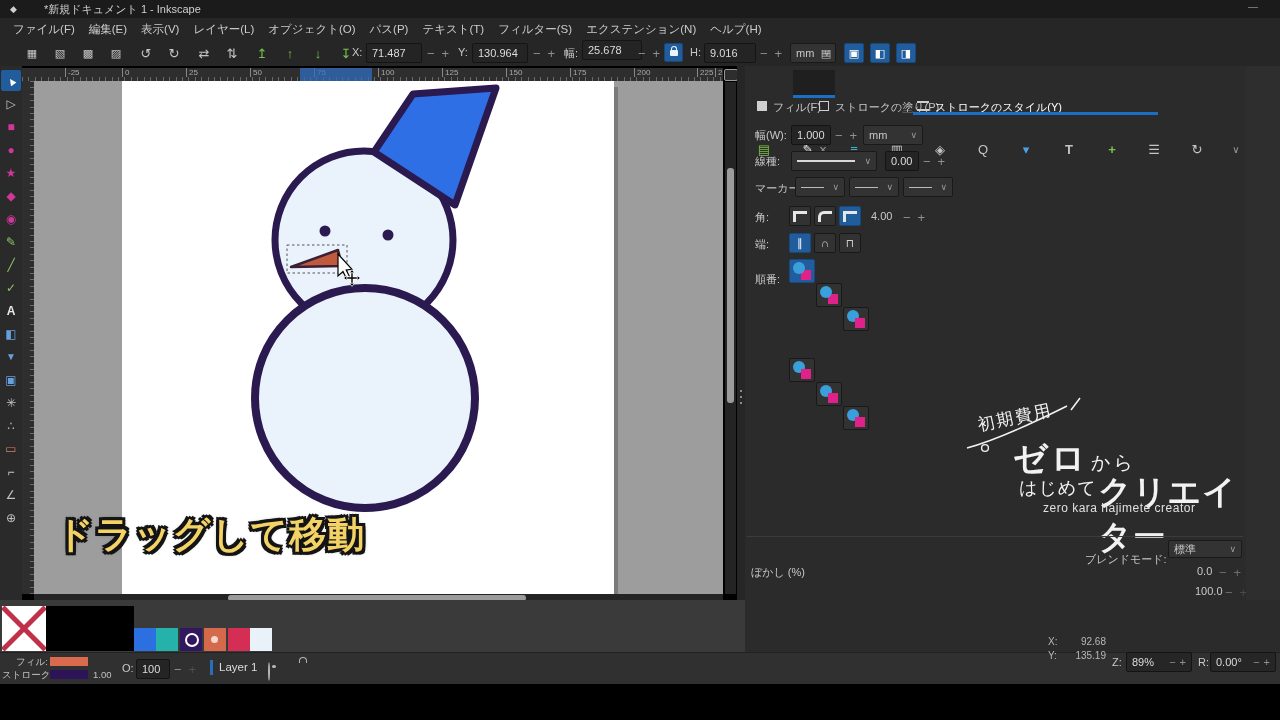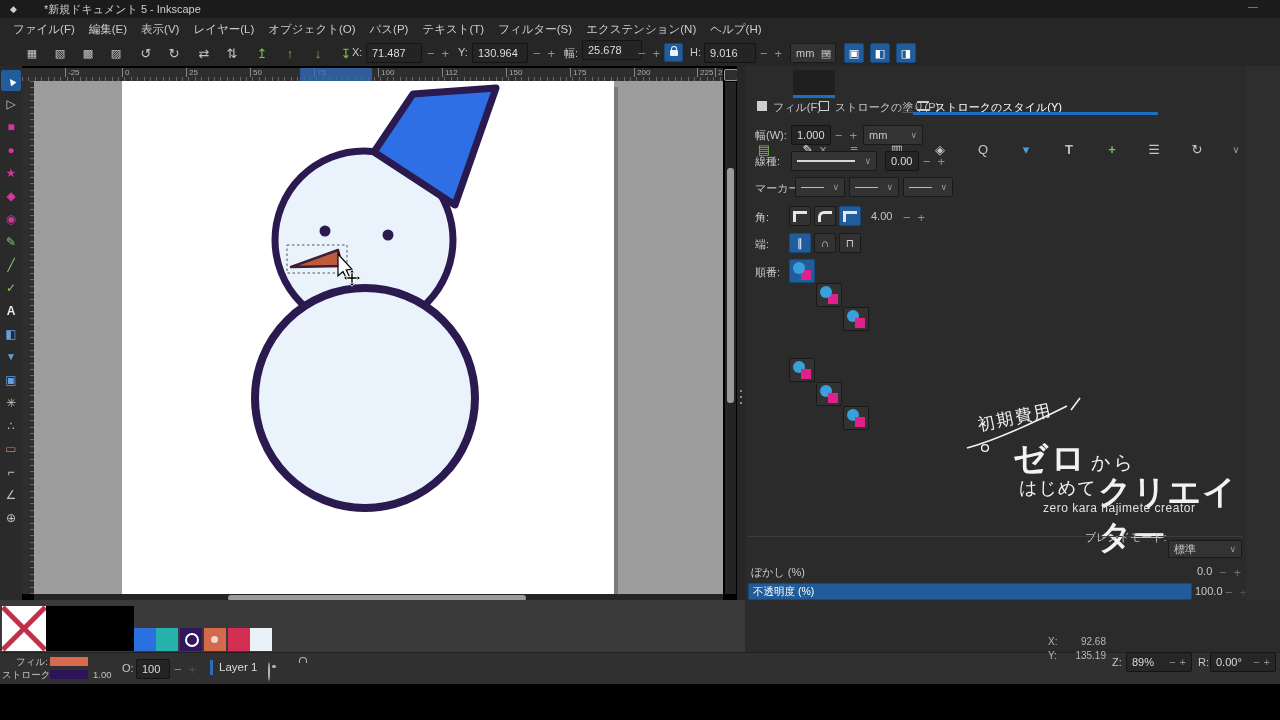--- a/index.html
+++ b/index.html
@@ -33,21 +33,21 @@
   .wlock::before{content:"";position:absolute;top:-4px;left:1.2px;width:4px;height:4px;border:1.4px solid #eaf2fa;border-bottom:none;border-radius:3px 3px 0 0}
   .caption{font-weight:bold;font-size:37px;letter-spacing:1px;color:#f3d266;
     text-shadow:-3px -3px 0 #141414,3px -3px 0 #141414,-3px 3px 0 #141414,3px 3px 0 #141414,-3px 0 0 #141414,3px 0 0 #141414,0 -3px 0 #141414,0 3px 0 #141414,0 0 5px #141414}
   .swatch{position:absolute;box-sizing:border-box}
 </style>
 </head>
 <body>
 
 <div class="abs" style="left:0;top:0;width:1280px;height:18px;background:#1b1b1b">
   <span class="abs ico" style="left:10px;top:4px;font-size:9px;color:#cfcfcf">◆</span>
-  <span class="abs" style="left:44px;top:2px;font-size:11px;color:#cfcfcf;white-space:nowrap">*新規ドキュメント 5 - Inkscape</span>
+  <span class="abs" style="left:44px;top:2px;font-size:11px;color:#cfcfcf;white-space:nowrap">*新規ドキュメント 1 - Inkscape</span>
   <span class="abs" style="left:1248px;top:1px;font-size:10px;color:#8d8d8d">—</span>
 </div>
 
 <div class="abs" style="left:0;top:18px;width:1280px;height:22px;background:#262626;display:flex;padding-left:6px">
   <span class="mi">ファイル(F)</span>
   <span class="mi">編集(E)</span>
   <span class="mi">表示(V)</span>
   <span class="mi">レイヤー(L)</span>
   <span class="mi">オブジェクト(O)</span>
   <span class="mi">パス(P)</span>
@@ -139,21 +139,21 @@
   <div class="tbi" style="top:441px">⊕</div>
 </div>
 
 <div class="abs" style="left:22px;top:68px;width:701px;height:13px;background:#2e2e2e;background-image:repeating-linear-gradient(to right,#6a6a6a 0,#6a6a6a 1px,transparent 1px,transparent 6.4px);background-size:100% 4px;background-position:0 100%;background-repeat:no-repeat;overflow:hidden">
   <span class="rt" style="left:43px">-25</span>
   <span class="rt" style="left:100px">0</span>
   <span class="rt" style="left:164px">25</span>
   <span class="rt" style="left:228px">50</span>
   <span class="rt" style="left:292px">75</span>
   <span class="rt" style="left:356px">100</span>
-  <span class="rt" style="left:420px">112</span>
+  <span class="rt" style="left:420px">125</span>
   <span class="rt" style="left:484px">150</span>
   <span class="rt" style="left:548px">175</span>
   <span class="rt" style="left:612px">200</span>
   <span class="rt" style="left:675px">225</span>
   <span class="rt" style="left:693px">250</span>
   <div class="abs" style="left:278px;top:0;width:72px;height:13px;background:rgba(50,110,190,0.75)"></div>
 </div>
 <div class="abs" style="left:22px;top:81px;width:12px;height:513px;background:#2e2e2e;background-image:repeating-linear-gradient(to bottom,#6a6a6a 0,#6a6a6a 1px,transparent 1px,transparent 6.4px);background-size:4px 100%;background-position:100% 0;background-repeat:no-repeat"></div>
 
 <div class="abs" style="left:34px;top:81px;width:689px;height:513px;background:#9d9d9d;overflow:hidden">
@@ -170,20 +170,21 @@
     <g>
       <path d="M338,254 L338,276 L343,271.5 L346.5,278.8 L349.8,277.2 L346.2,270 L352,269.3 Z" fill="#ffffff" stroke="#000000" stroke-width="1.2"></path>
       <g>
         <path d="M352,272 L352,284 M346,278 L358,278" stroke="#ffffff" stroke-width="3.4"></path>
         <path d="M352,272 L352,284 M346,278 L358,278" stroke="#000000" stroke-width="1.4"></path>
         <path d="M352,269.6 l-2.6,3.2 h5.2 Z M352,286.4 l-2.6,-3.2 h5.2 Z M343.6,278 l3.2,-2.6 v5.2 Z M360.4,278 l-3.2,-2.6 v5.2 Z" fill="#000000" stroke="#ffffff" stroke-width="0.8"></path>
       </g>
     </g>
   </svg>
 
+  <div class="abs caption" style="left:22px;top:429px;white-space:nowrap">ドラッグして移動</div>
 </div>
 
 <div class="abs" style="left:34px;top:594px;width:689px;height:8px;background:#242424">
   <div class="abs" style="left:194px;top:1px;width:298px;height:6px;background:#9b9b9b;border-radius:3px"></div>
 </div>
 <div class="abs" style="left:725px;top:82px;width:11px;height:512px;background:#242424">
   <div class="abs" style="left:2px;top:86px;width:7px;height:235px;background:#9b9b9b;border-radius:3px"></div>
 </div>
 <div class="abs" style="left:724px;top:69px;width:12px;height:10px;border:1px solid #999;border-radius:2px;background:#2e2e2e"></div>
 <div class="abs" style="left:737px;top:66px;width:8px;height:534px;background:#262626">
@@ -265,21 +266,21 @@
   <div class="abs step" style="left:158px;top:141px">
       <span>−</span>
       <span>+</span>
     </div>
 
   <span class="abs lbl" style="left:10px;top:171px">端:</span>
   <div class="abs btn sel" style="left:44px;top:167px;width:22px;height:20px;font-size:11px">∥</div>
   <div class="abs btn" style="left:69px;top:167px;width:22px;height:20px;font-size:11px">∩</div>
   <div class="abs btn" style="left:94px;top:167px;width:22px;height:20px;font-size:11px">⊓</div>
 
-  <span class="abs lbl" style="left:10px;top:199px">順番:</span>
+  <span class="abs lbl" style="left:10px;top:206px">順番:</span>
   <div class="abs ob sel" style="left:44px;top:193px">
       <span class="c"></span>
       <span class="s"></span>
     </div>
   <div class="abs ob" style="left:71px;top:193px">
       <span class="c"></span>
       <span class="s"></span>
     </div>
   <div class="abs ob sfront" style="left:98px;top:193px">
       <span class="c"></span>
@@ -306,34 +307,31 @@
     </svg>
     <span class="abs" style="left:14px;top:10px;font-size:17px;transform:rotate(-12deg);letter-spacing:2px">初期費用</span>
     <span class="abs" style="left:50px;top:40px;font-size:34px;font-weight:bold;letter-spacing:3px">ゼロ</span>
     <span class="abs" style="left:128px;top:54px;font-size:19px;letter-spacing:3px">から</span>
     <span class="abs" style="left:56px;top:80px;font-size:18px;letter-spacing:1px">はじめて</span>
     <span class="abs" style="left:135px;top:74px;font-size:33px;font-weight:bold;letter-spacing:1px">クリエイター</span>
     <span class="abs" style="left:80px;top:105px;font-size:12px;color:#e0e0e0;letter-spacing:0.5px;white-space:nowrap">zero kara hajimete creator</span>
   </div>
 
   <div class="abs" style="left:2px;top:470px;width:496px;height:1px;background:#3c3c3c"></div>
-  <span class="abs lbl" style="left:340px;top:464px">ブレンドモード:</span>
+  <span class="abs lbl" style="left:340px;top:486px">ブレンドモード:</span>
   <div class="abs dd" style="left:423px;top:474px;width:74px;height:18px">
       <span>標準</span>
       <span class="car">∨</span>
     </div>
   <span class="abs lbl" style="left:6px;top:499px">ぼかし (%)</span>
   <span class="abs lbl" style="left:452px;top:499px">0.0</span>
   <div class="abs step" style="left:474px;top:496px;color:#6f6f6f">
       <span>−</span>
       <span>+</span>
     </div>
-  <div class="abs" style="left:3px;top:517px;width:442px;height:15px;background:#1f5c99;border:1px solid #164a7e;border-radius:2px">
-    <span style="position:absolute;left:4px;top:1px;font-size:10.5px;color:#fff;white-space:nowrap">不透明度 (%)</span>
-  </div>
   <span class="abs lbl" style="left:450px;top:519px">100.0</span>
   <div class="abs step" style="left:480px;top:516px;color:#6f6f6f">
       <span>−</span>
       <span style="color:#4a4a4a">+</span>
     </div>
 </div>
 
 <div class="abs" style="left:1246px;top:66px;width:34px;height:534px;background:#2e2e2e">
   
   

